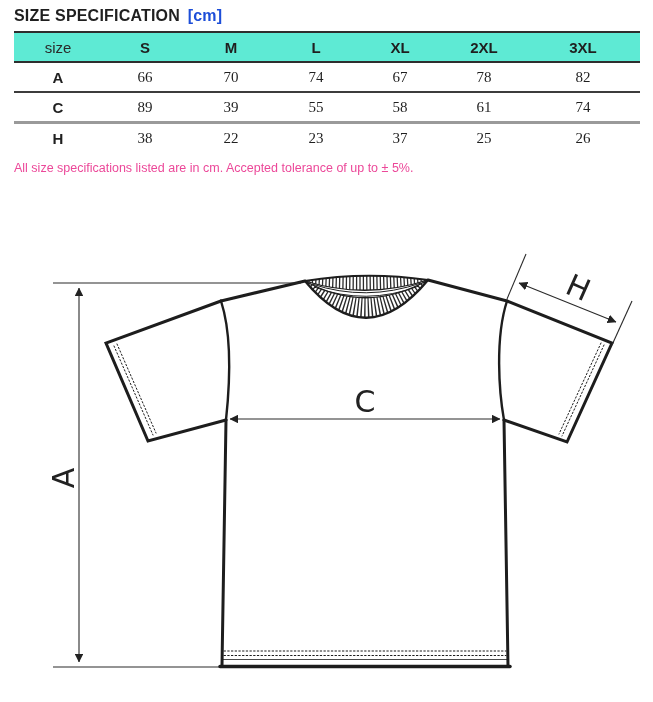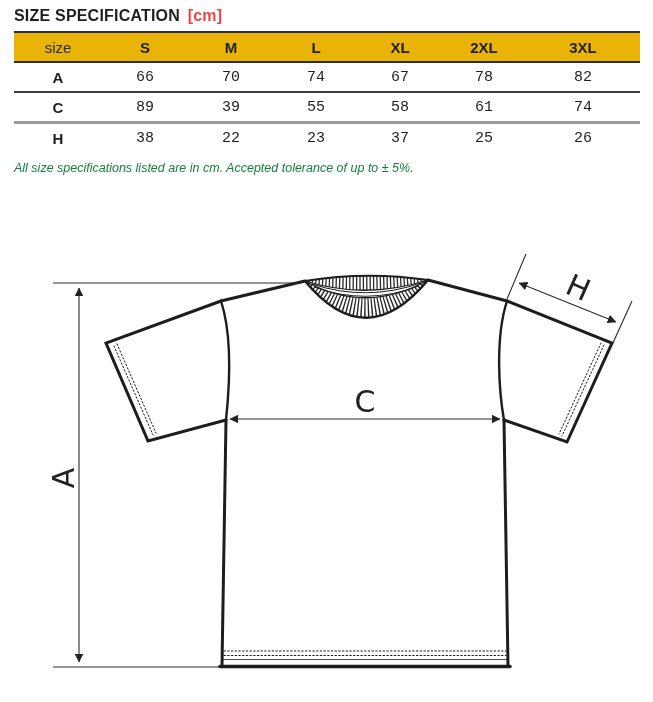--- a/index.html
+++ b/index.html
@@ -5,41 +5,41 @@
   html,body { margin:0; padding:0; }
   body {
     width:653px; height:702px; position:relative; overflow:hidden;
     background:#ffffff; color:#1f1f1f;
     font-family:"Liberation Sans", sans-serif;
   }
   .title {
     margin:7px 0 6px 14px; font-size:16px; font-weight:bold;
     letter-spacing:.2px; color:#1f1f1f;
   }
-  .title .unit { color:#ef4444; margin-left:3px; }
+  .title .unit { color:#1d4ed8; margin-left:3px; }
   table.size-table {
     width:626px; margin-left:14px; border-collapse:collapse; table-layout:fixed;
   }
   table.size-table th, table.size-table td {
     height:28px; padding:0; text-align:center; vertical-align:middle;
     font-size:15px; line-height:1;
   }
   thead tr {
-    background:#eab308;
+    background:#5eead4;
     border-top:2px solid #2e2e2e; border-bottom:2px solid #2e2e2e;
   }
   th.size-word { font-weight:normal; color:#2a2a2a; }
   th.col-head { font-weight:bold; }
   td.row-label { font-weight:bold; }
-  td.val { font-family:Liberation Mono, monospace; font-size:14px; font-weight:500; }
+  td.val { font-family:Liberation Serif, serif; font-size:14px; font-weight:500; }
   tr.row-c { border-top:2px solid #3c3c3c; }
   tr.row-h { border-top:3px solid #9a9a9a; }
   td.last, th.last { padding-right:40px; }
   .note {
-    margin:9px 0 0 14px; font-style:italic; color:#15803d; font-size:12.5px;
+    margin:9px 0 0 14px; color:#ec4899; font-size:12.5px;
   }
   .diagram-svg { position:absolute; top:230px; left:0; }
   .dim-label {
     font-family:"DejaVu Sans", sans-serif; font-size:30px; fill:#222222;
   }
 </style>
 </head>
 <body>
 
 <div class="title"><span>SIZE SPECIFICATION</span> <span class="unit">[cm]</span></div>

